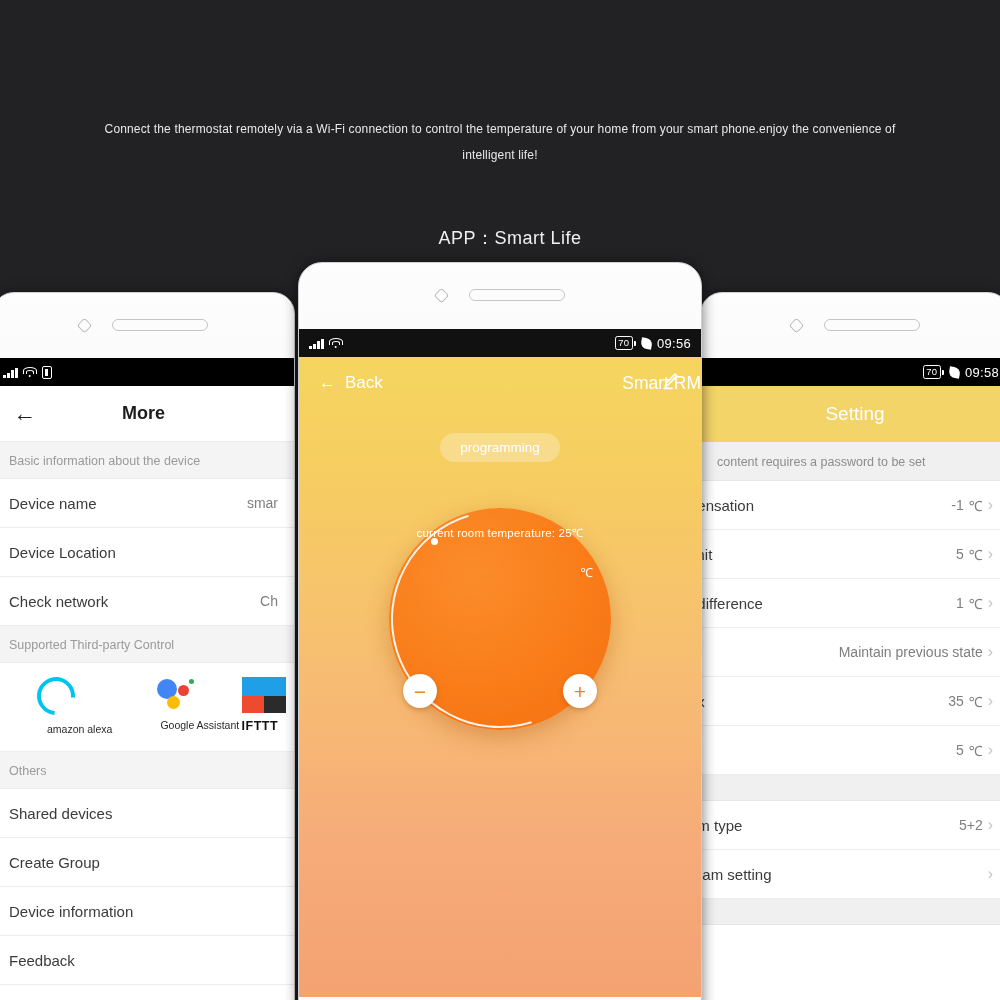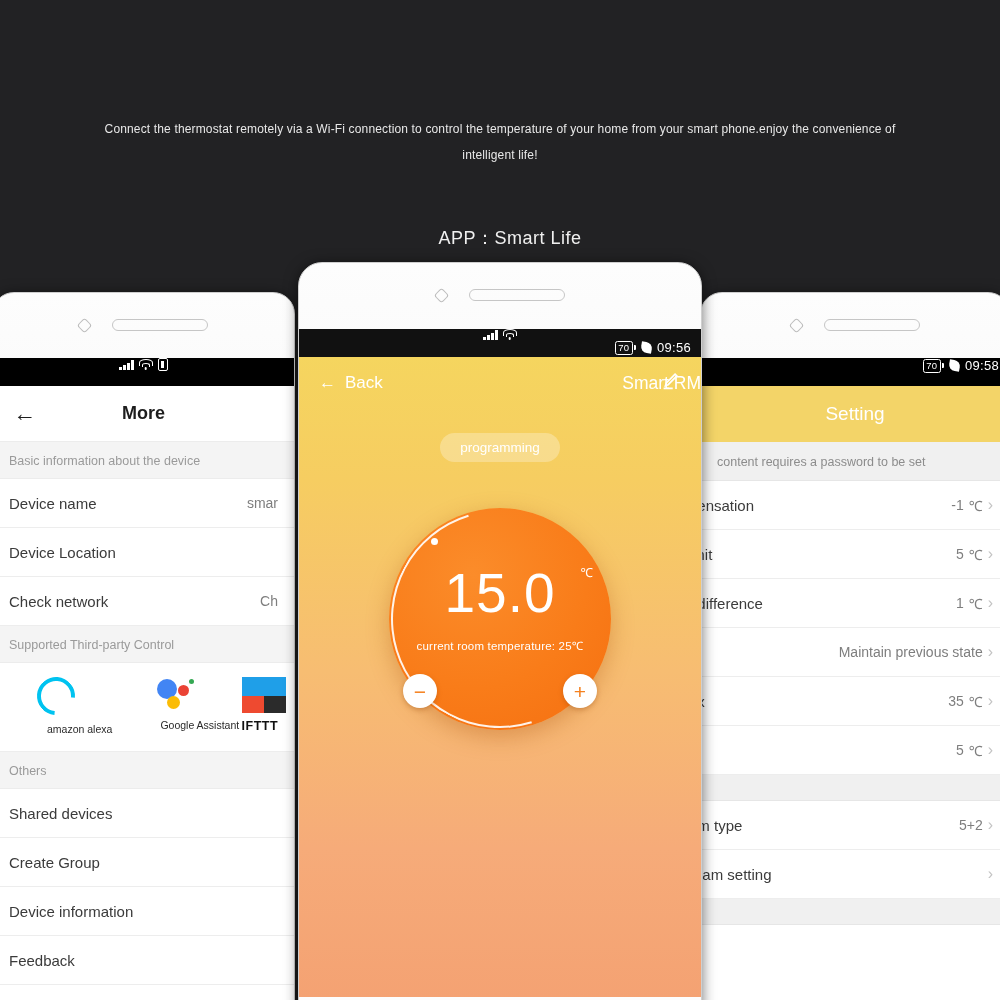--- a/index.html
+++ b/index.html
@@ -44,21 +44,21 @@
     position: absolute; left: 0; top: 0; width: 100%; height: 64px;
     display: flex; align-items: center; justify-content: center; gap: 22px;
   }
   .cam { width: 11px; height: 11px; border: 1.5px solid #bdbdbd; border-radius: 3px; transform: rotate(45deg); }
   .speaker { width: 96px; height: 12px; border: 1.5px solid #c6c6c6; border-radius: 7px; }
   .screen { position: absolute; left: 0; width: 100%; overflow: hidden; background: #fff; }
 
   
   .statusbar {
     height: 28px; background: #000; color: #fff;
-    display: flex; align-items: center; padding: 0 10px; font-size: 12.5px; flex-direction: column;
+    display: flex; align-items: center; padding: 0 10px; font-size: 12.5px;
   }
   .sb-left { display: flex; align-items: center; gap: 5px; }
   .sb-right { margin-left: auto; display: flex; align-items: center; gap: 5px; font-size: 13px; letter-spacing: .3px; }
   .bars { display: flex; align-items: flex-end; gap: 1.5px; height: 11px; }
   .bars i { width: 2.5px; background: #fff; display: block; }
   .bars i:nth-child(1){height:3px}.bars i:nth-child(2){height:5px}
   .bars i:nth-child(3){height:7.5px}.bars i:nth-child(4){height:10px}
   .wifi { position: relative; width: 14px; height: 11px; }
   .wifi span { position: absolute; left: 50%; transform: translateX(-50%); border: 1.6px solid #fff; border-bottom: 0; border-radius: 50% 50% 0 0; }
   .wifi span:nth-child(1){ width:14px;height:7px;top:0 }
@@ -397,21 +397,20 @@
       </div>
 
       <div class="prog-wrap">
         <div class="prog-pill">programming</div>
       </div>
 
       <div class="dial-wrap">
         <div class="dial">
           <div class="arc"></div>
           <div class="knob"></div>
-          <div class="bigtemp">15.0</div>
           <div class="unit">℃</div>
           <div class="sub">
             <span>current room temperature:</span>
             <span>25℃</span>
           </div>
           <div class="circbtn minus">−</div>
           <div class="circbtn plus">+</div>
         </div>
       </div>
 

